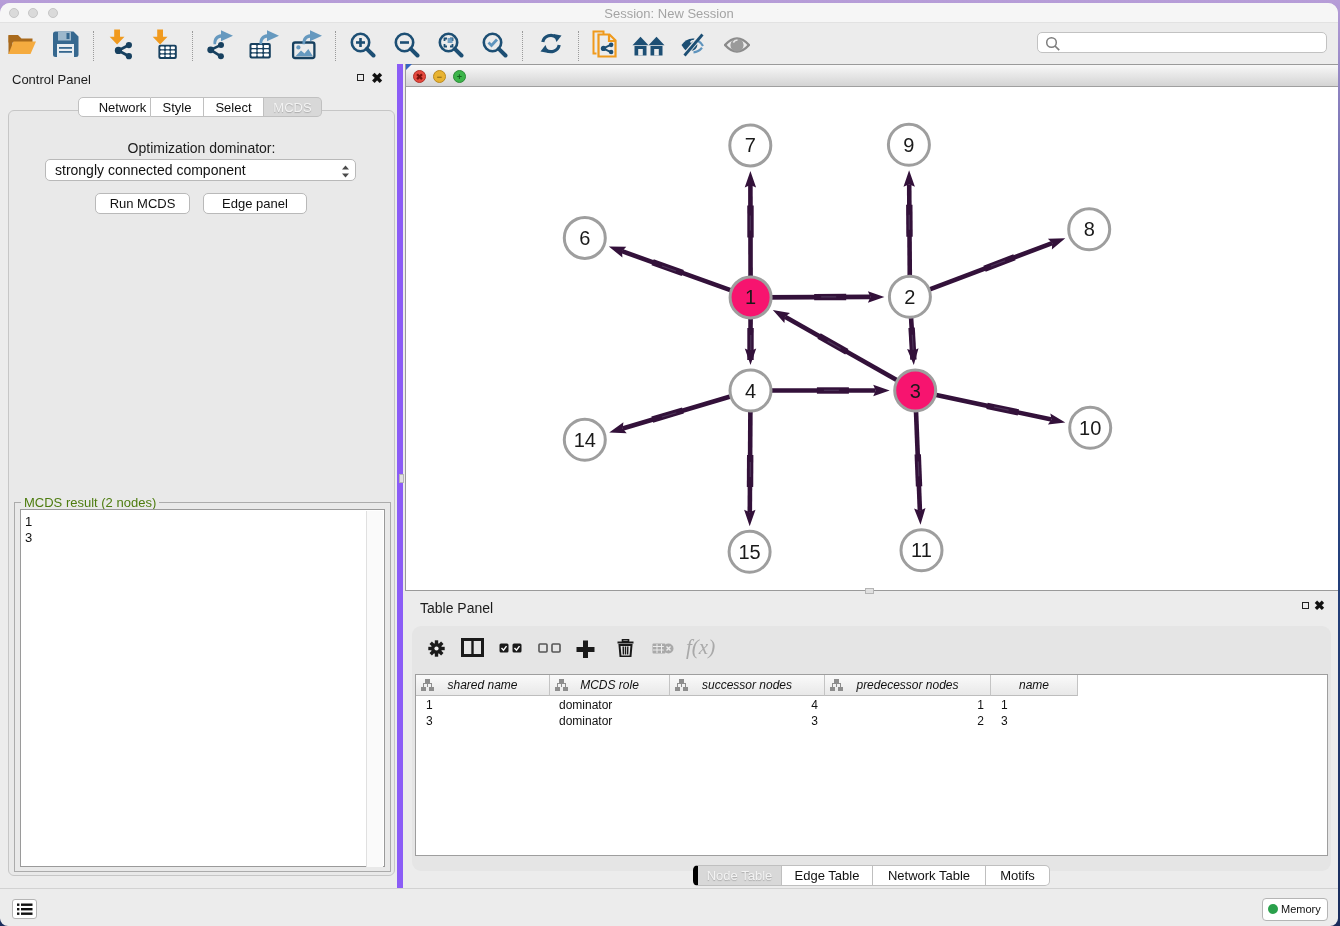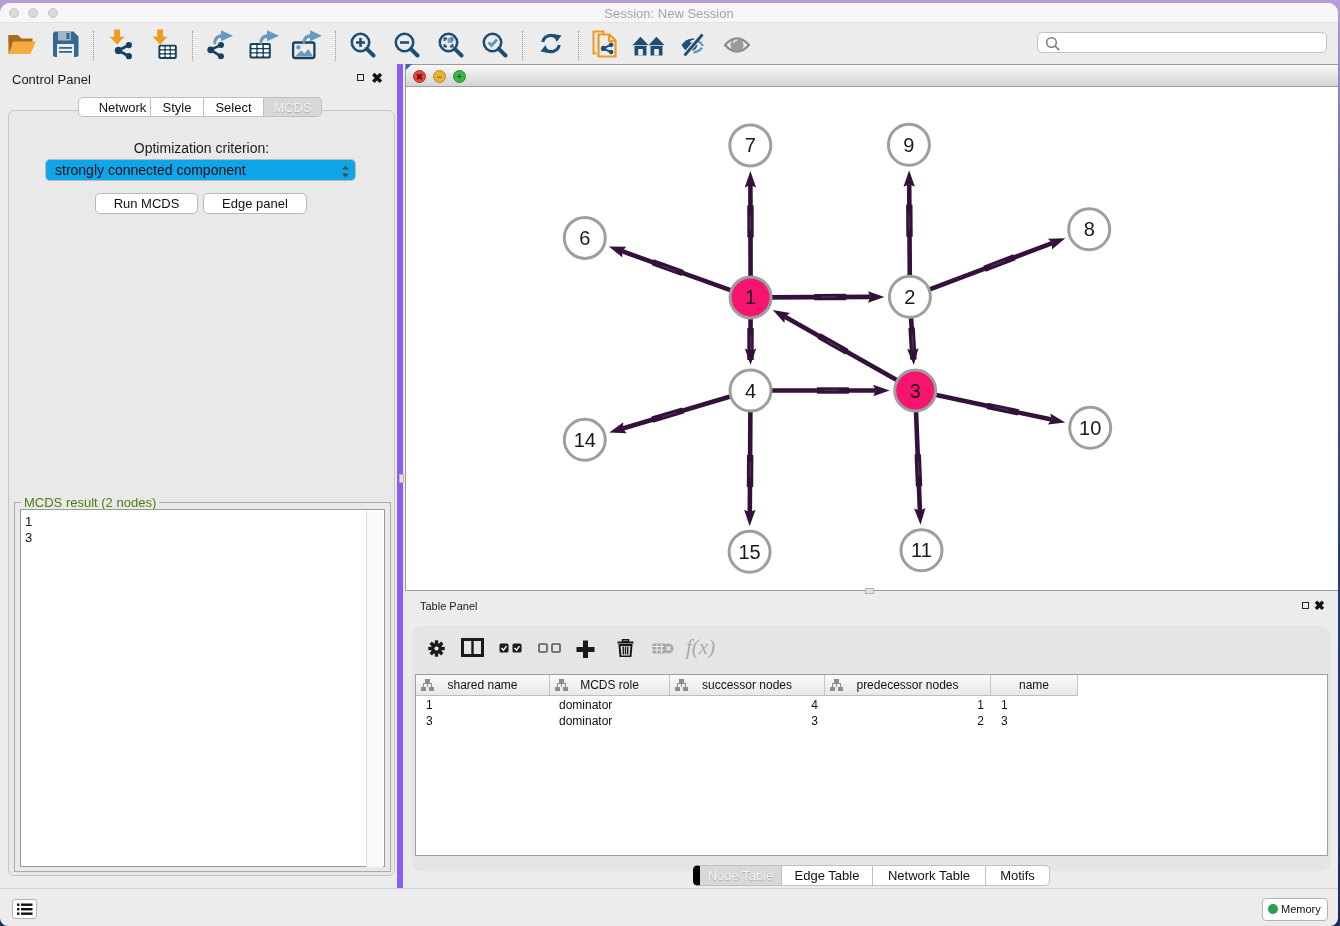--- a/index.html
+++ b/index.html
@@ -17,48 +17,48 @@
 #search { position:absolute; left:1037px; top:8px; width:290px; height:21px; background:#fff; border:1px solid #c2c2c2; border-radius:5px; }
 
 #cpanel { position:absolute; left:0; top:64px; width:403px; height:824px; background:#ececec; border-right:6px solid #8b5cf6; }
 #cpanel .hdr { position:absolute; left:12px; top:8px; font-size:13px; color:#1c1c1c; }
 #cptabs { position:absolute; top:33px; left:78px; height:20px; display:flex; font-size:13px; z-index:5; }
 .cptab { border:1px solid #c0c0c0; border-left:none; background:#fff; color:#111; display:flex; align-items:center; justify-content:center; }
 .cptab.first { border-left:1px solid #c0c0c0; border-radius:5px 0 0 5px; }
 .cptab.sel { background:#d8d8d8; color:#f3f3f3; text-shadow:0 1px 1px #aaa; border-radius:0 5px 5px 0; border-color:#c0c0c0; }
 #cpcontent { position:absolute; left:8px; top:46px; width:387px; height:766px; background:#e9e9e9; border:1px solid #c6c6c6; border-radius:6px; }
 #optlabel { position:absolute; top:29px; width:100%; text-align:center; font-size:14px; color:#1c1c1c; }
-#optsel { position:absolute; left:36px; top:48px; width:311px; height:22px; background:#0ea5e9; border:1px solid #b9b9b9; border-radius:5px; font-size:14px; color:#111; line-height:20px; padding-left:9px; }
+#optsel { position:absolute; left:36px; top:48px; width:311px; height:22px; background:#ffffff; border:1px solid #b9b9b9; border-radius:5px; font-size:14px; color:#111; line-height:20px; padding-left:9px; }
 .btn { position:absolute; top:82px; height:21px; background:#fff; border:1px solid #b9b9b9; border-radius:5px; font-size:13px; color:#111; text-align:center; line-height:19px; }
 #fieldset { position:absolute; left:5px; top:391px; width:377px; height:370px; border:1px solid #ababab; }
 #fieldset .legend { position:absolute; left:6px; top:-8px; background:#e9e9e9; padding:0 3px; font-size:13px; color:#4d7c0f; }
 #resultbox { position:absolute; left:5px; top:6px; width:365px; height:358px; background:#fff; border:1px solid #9a9a9a; font-size:13px; color:#111; padding:4px 0 0 4px; line-height:15.5px; }
 #resulttrack { position:absolute; right:1px; top:1px; width:17px; height:356px; background:#fafafa; border-left:1px solid #e0e0e0; }
 
 #netwin { position:absolute; left:405px; top:64px; width:933px; height:527px; border:1px solid #9a9a9a; border-right:none; background:#fff; }
 #nettitle { position:absolute; left:0; top:0; width:100%; height:22px; background:linear-gradient(#f8f8f8,#d4d4d4); border-bottom:1px solid #9f9f9f; }
 #nettitle .t { position:absolute; width:100%; text-align:center; top:4px; font-size:13px; color:#1a1a1a; }
 .mtl { position:absolute; top:4.5px; width:13px; height:13px; border-radius:50%; font-size:9px; font-weight:bold; text-align:center; line-height:12.5px; }
 #canvas { position:absolute; left:0; top:23px; width:932px; height:502px; background:#fff; }
 
 #tpanel { position:absolute; left:405px; top:591px; width:933px; height:297px; background:#ececec; }
-#tpanel .hdr { position:absolute; left:15px; top:9px; font-size:11px; color:#1c1c1c; }
+#tpanel .hdr { position:absolute; left:15px; top:9px; font-size:14px; color:#1c1c1c; }
 #ttools { position:absolute; left:0px; top:28px; width:935px; height:40px; }
 #ttable { position:absolute; left:10px; top:83px; width:913px; height:182px; background:#fff; border:1px solid #9e9e9e; }
-#thead { position:absolute; left:0; top:0; width:911px; height:21px; font-size:12px; color:#111; }
+#thead { position:absolute; left:0; top:0; width:911px; height:21px; font-size:12px; color:#111;font-style:italic; }
 .thc { position:absolute; top:0; height:21px; background:linear-gradient(#fafafa,#e8e8e8); border-right:1px solid #c4c4c4; border-bottom:1px solid #bdbdbd; text-align:center; line-height:21px; }
 .hico { position:absolute; left:5px; top:4px; width:14px; height:13px; }
 .hico:before { content:""; position:absolute; left:4px; top:0; width:5px; height:4px; background:#8d8d8d; }
 .hico:after { content:""; position:absolute; left:0px; top:8px; width:5px; height:4px; background:#8d8d8d; box-shadow:8px 0 0 #8d8d8d; }
 .hico i { position:absolute; left:2px; top:4px; width:9px; height:4px; border-left:1px solid #8d8d8d; border-right:1px solid #8d8d8d; border-top:1px solid #8d8d8d; margin-left:0; }
 .hico b { position:absolute; left:6px; top:3px; width:1px; height:5px; background:#8d8d8d; }
 .trow { position:absolute; font-size:12px; color:#111; height:15px; line-height:15px; }
 #ttabs { position:absolute; left:288px; top:274px; height:21px; display:flex; font-size:13px; }
 .ttab { border:1px solid #bfbfbf; border-left:none; background:#fff; color:#111; display:flex; align-items:center; justify-content:center; }
-.ttab.first { border-left:7px solid #000000; border-radius:5px 0 0 5px; background:#d8d8d8; color:#f3f3f3; text-shadow:0 1px 1px #aaa; }
+.ttab.first { border-left:5px solid #000000; border-radius:5px 0 0 5px; background:#d8d8d8; color:#f3f3f3; text-shadow:0 1px 1px #aaa; }
 .ttab.last { border-radius:0 5px 5px 0; }
 
 #statusbar { position:absolute; left:0; top:888px; width:1338px; height:36px; background:#ececec; border-top:1px solid #d2d2d2; border-radius:0 0 8px 8px; }
 #listbtn { position:absolute; left:12px; top:10px; width:25px; height:20px; background:#fff; border:1px solid #b5b5b5; border-radius:3px; }
 #membtn { position:absolute; left:1262px; top:9px; width:66px; height:23px; background:#fff; border:1px solid #b5b5b5; border-radius:4px; font-size:11px; color:#111; line-height:21px; white-space:nowrap; }
 </style>
 </head>
 <body>
 <div id="win">
   <div id="titlebar">
@@ -217,26 +217,26 @@
   <div class="hdr">Control Panel</div>
   <div style="position:absolute; right:33px; top:10px; width:7px; height:7px; border:1.5px solid #222;"></div>
   <div style="position:absolute; right:14px; top:6px; font-size:14px; font-weight:bold; color:#111;">✖</div>
   <div id="cptabs">
     <div class="cptab first" style="width:73px;padding-left:16px;">Network</div>
     <div class="cptab" style="width:53px;">Style</div>
     <div class="cptab" style="width:60px;">Select</div>
     <div class="cptab sel" style="width:58px;">MCDS</div>
   </div>
   <div id="cpcontent">
-    <div id="optlabel">Optimization criterion:</div>
+    <div id="optlabel">Optimization dominator:</div>
     <div id="optsel">strongly connected component<svg class="abs" style="right:5px;top:3.5px;" width="9" height="15" viewBox="0 0 9 15">
           <path d="M1 5.5 L4.5 1.5 L8 5.5 z" fill="#4a4a4a"></path>
           <path d="M1 9.5 L4.5 13.5 L8 9.5 z" fill="#4a4a4a"></path>
         </svg></div>
-    <div class="btn" style="left:86px; width:103px;">Run MCDS</div>
+    <div class="btn" style="left:86px; width:95px;">Run MCDS</div>
     <div class="btn" style="left:194px; width:104px;">Edge panel</div>
     <div id="fieldset">
       <div class="legend">MCDS result (2 nodes)</div>
       <div id="resultbox">1<br>3<div id="resulttrack"></div></div>
     </div>
   </div>
 </div>
 
 <div id="netwin">
   <div id="nettitle">

